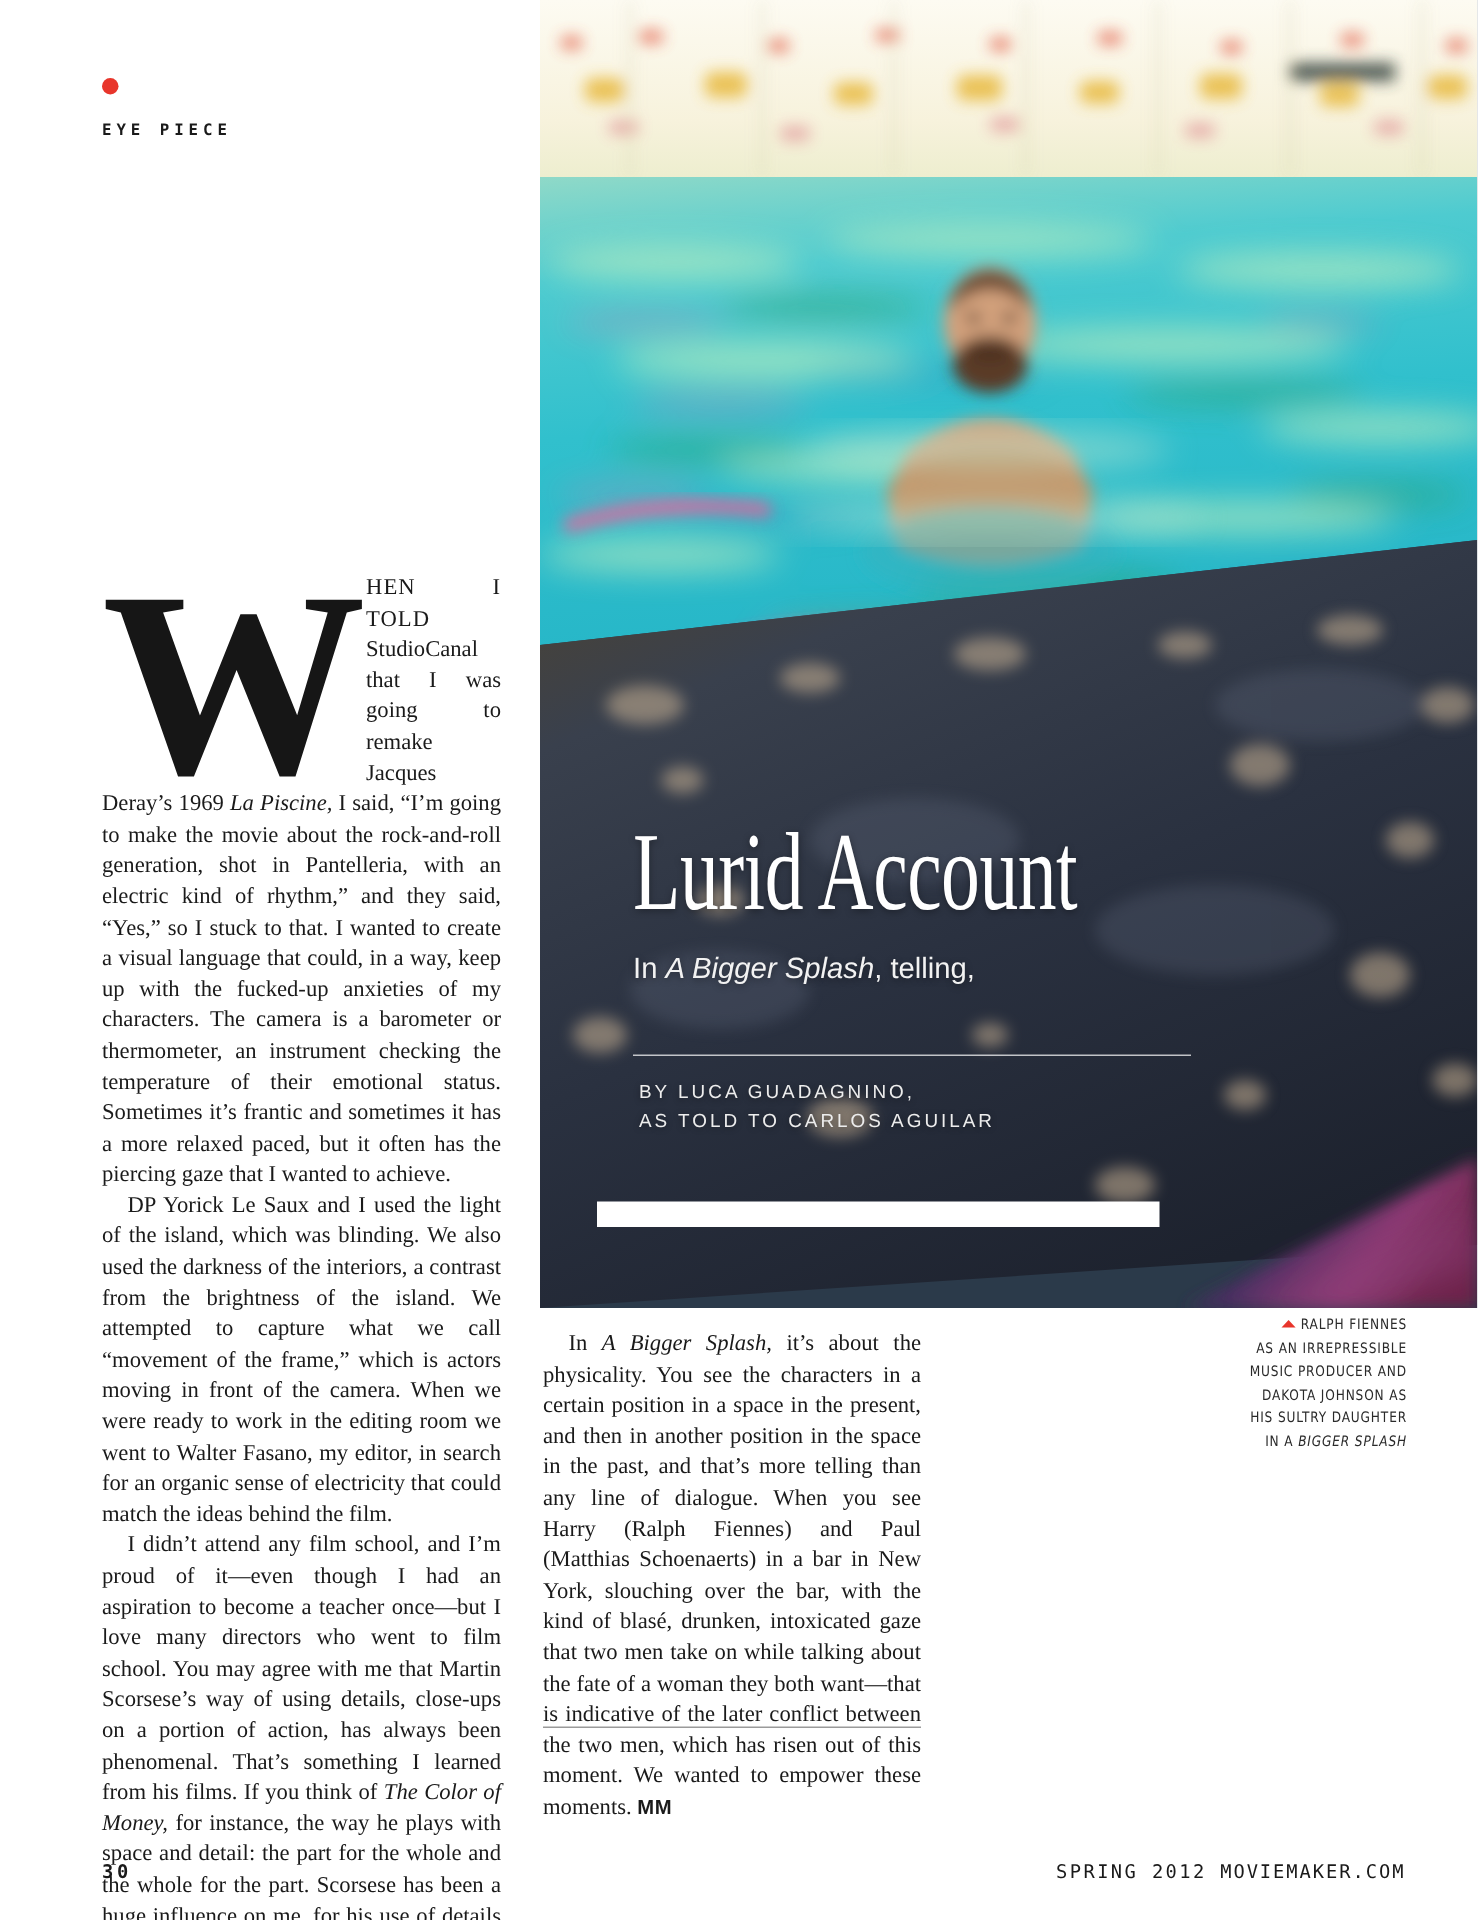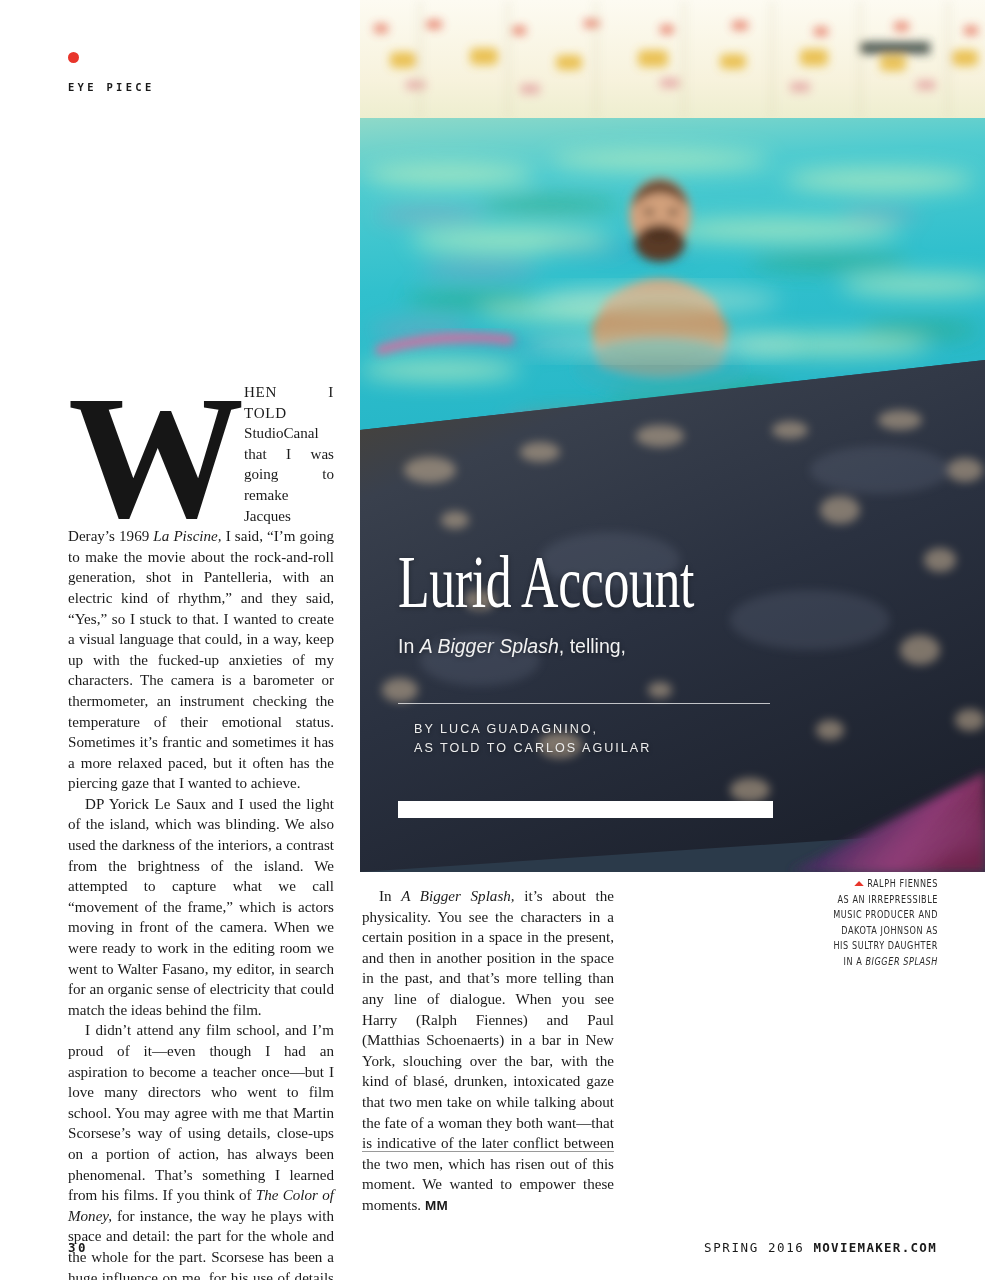--- a/index.html
+++ b/index.html
@@ -48,21 +48,21 @@
     width: 625px;
     height: 872px;
     overflow: hidden;
     background: #2b3a4a;
   }
   .hero svg { display: block; width: 100%; height: 100%; }
 
   
   .hero-copy {
     position: absolute;
-    left: 398px;
+    left: 422px;
     top: 548px;
     width: 380px;
     z-index: 5;
   }
   .headline {
     font-family: "Liberation Serif", "DejaVu Serif", serif;
     font-size: 74px;
     line-height: 0.92;
     font-weight: normal;
     color: #ffffff;
@@ -90,21 +90,21 @@
     background: rgba(255,255,255,0.72);
     margin: 17px 0 15px 0;
   }
   .byline {
     font-family: "Liberation Sans", "DejaVu Sans", sans-serif;
     font-size: 12.6px;
     line-height: 1.55;
     letter-spacing: 2.0px;
     color: #ededed;
     text-transform: uppercase;
-    margin: 16px;
+    margin: 4px;
     text-shadow: 0 1px 4px rgba(0,0,0,0.4);
   }
   .white-bar {
     position: absolute;
     left: 398px;
     top: 801px;
     width: 375px;
     height: 17px;
     background: #ffffff;
     z-index: 6;
@@ -217,21 +217,21 @@
     position: absolute;
     right: 48px;
     top: 1240px;
     font-family: "DejaVu Sans Mono", "Liberation Mono", monospace;
     font-size: 12.5px;
     letter-spacing: 1.6px;
     color: #1a1a1a;
     white-space: nowrap;
   }
   .footer-right .issue { font-weight: normal; }
-  .footer-right .site { font-weight: bold; margin-left: 9px; letter-spacing: 1.3px; }
+  .footer-right .site { font-weight: normal; margin-left: 9px; letter-spacing: 1.3px; }
 </style>
 </head>
 <body>
 
 <div class="page">
 
   <div class="kicker-wrap">
     <div class="kicker-dot"></div>
     <div class="kicker-text">EYE PIECE</div>
   </div>
@@ -429,16 +429,16 @@
     <span class="cap-arrow"></span><span>RALPH FIENNES</span><br>
     <span>AS AN IRREPRESSIBLE</span><br>
     <span>MUSIC PRODUCER AND</span><br>
     <span>DAKOTA JOHNSON AS</span><br>
     <span>HIS SULTRY DAUGHTER</span><br>
     <span>IN A </span><i>BIGGER SPLASH</i>
   </div>
 
   <div class="footer-num">30</div>
   <div class="footer-right">
-    <span class="issue">SPRING 2016</span><span class="site">MOVIEMAKER.COM</span>
+    <span class="issue">SPRING 2012</span><span class="site">MOVIEMAKER.COM</span>
   </div>
 
 </div>
 
 </body></html>

